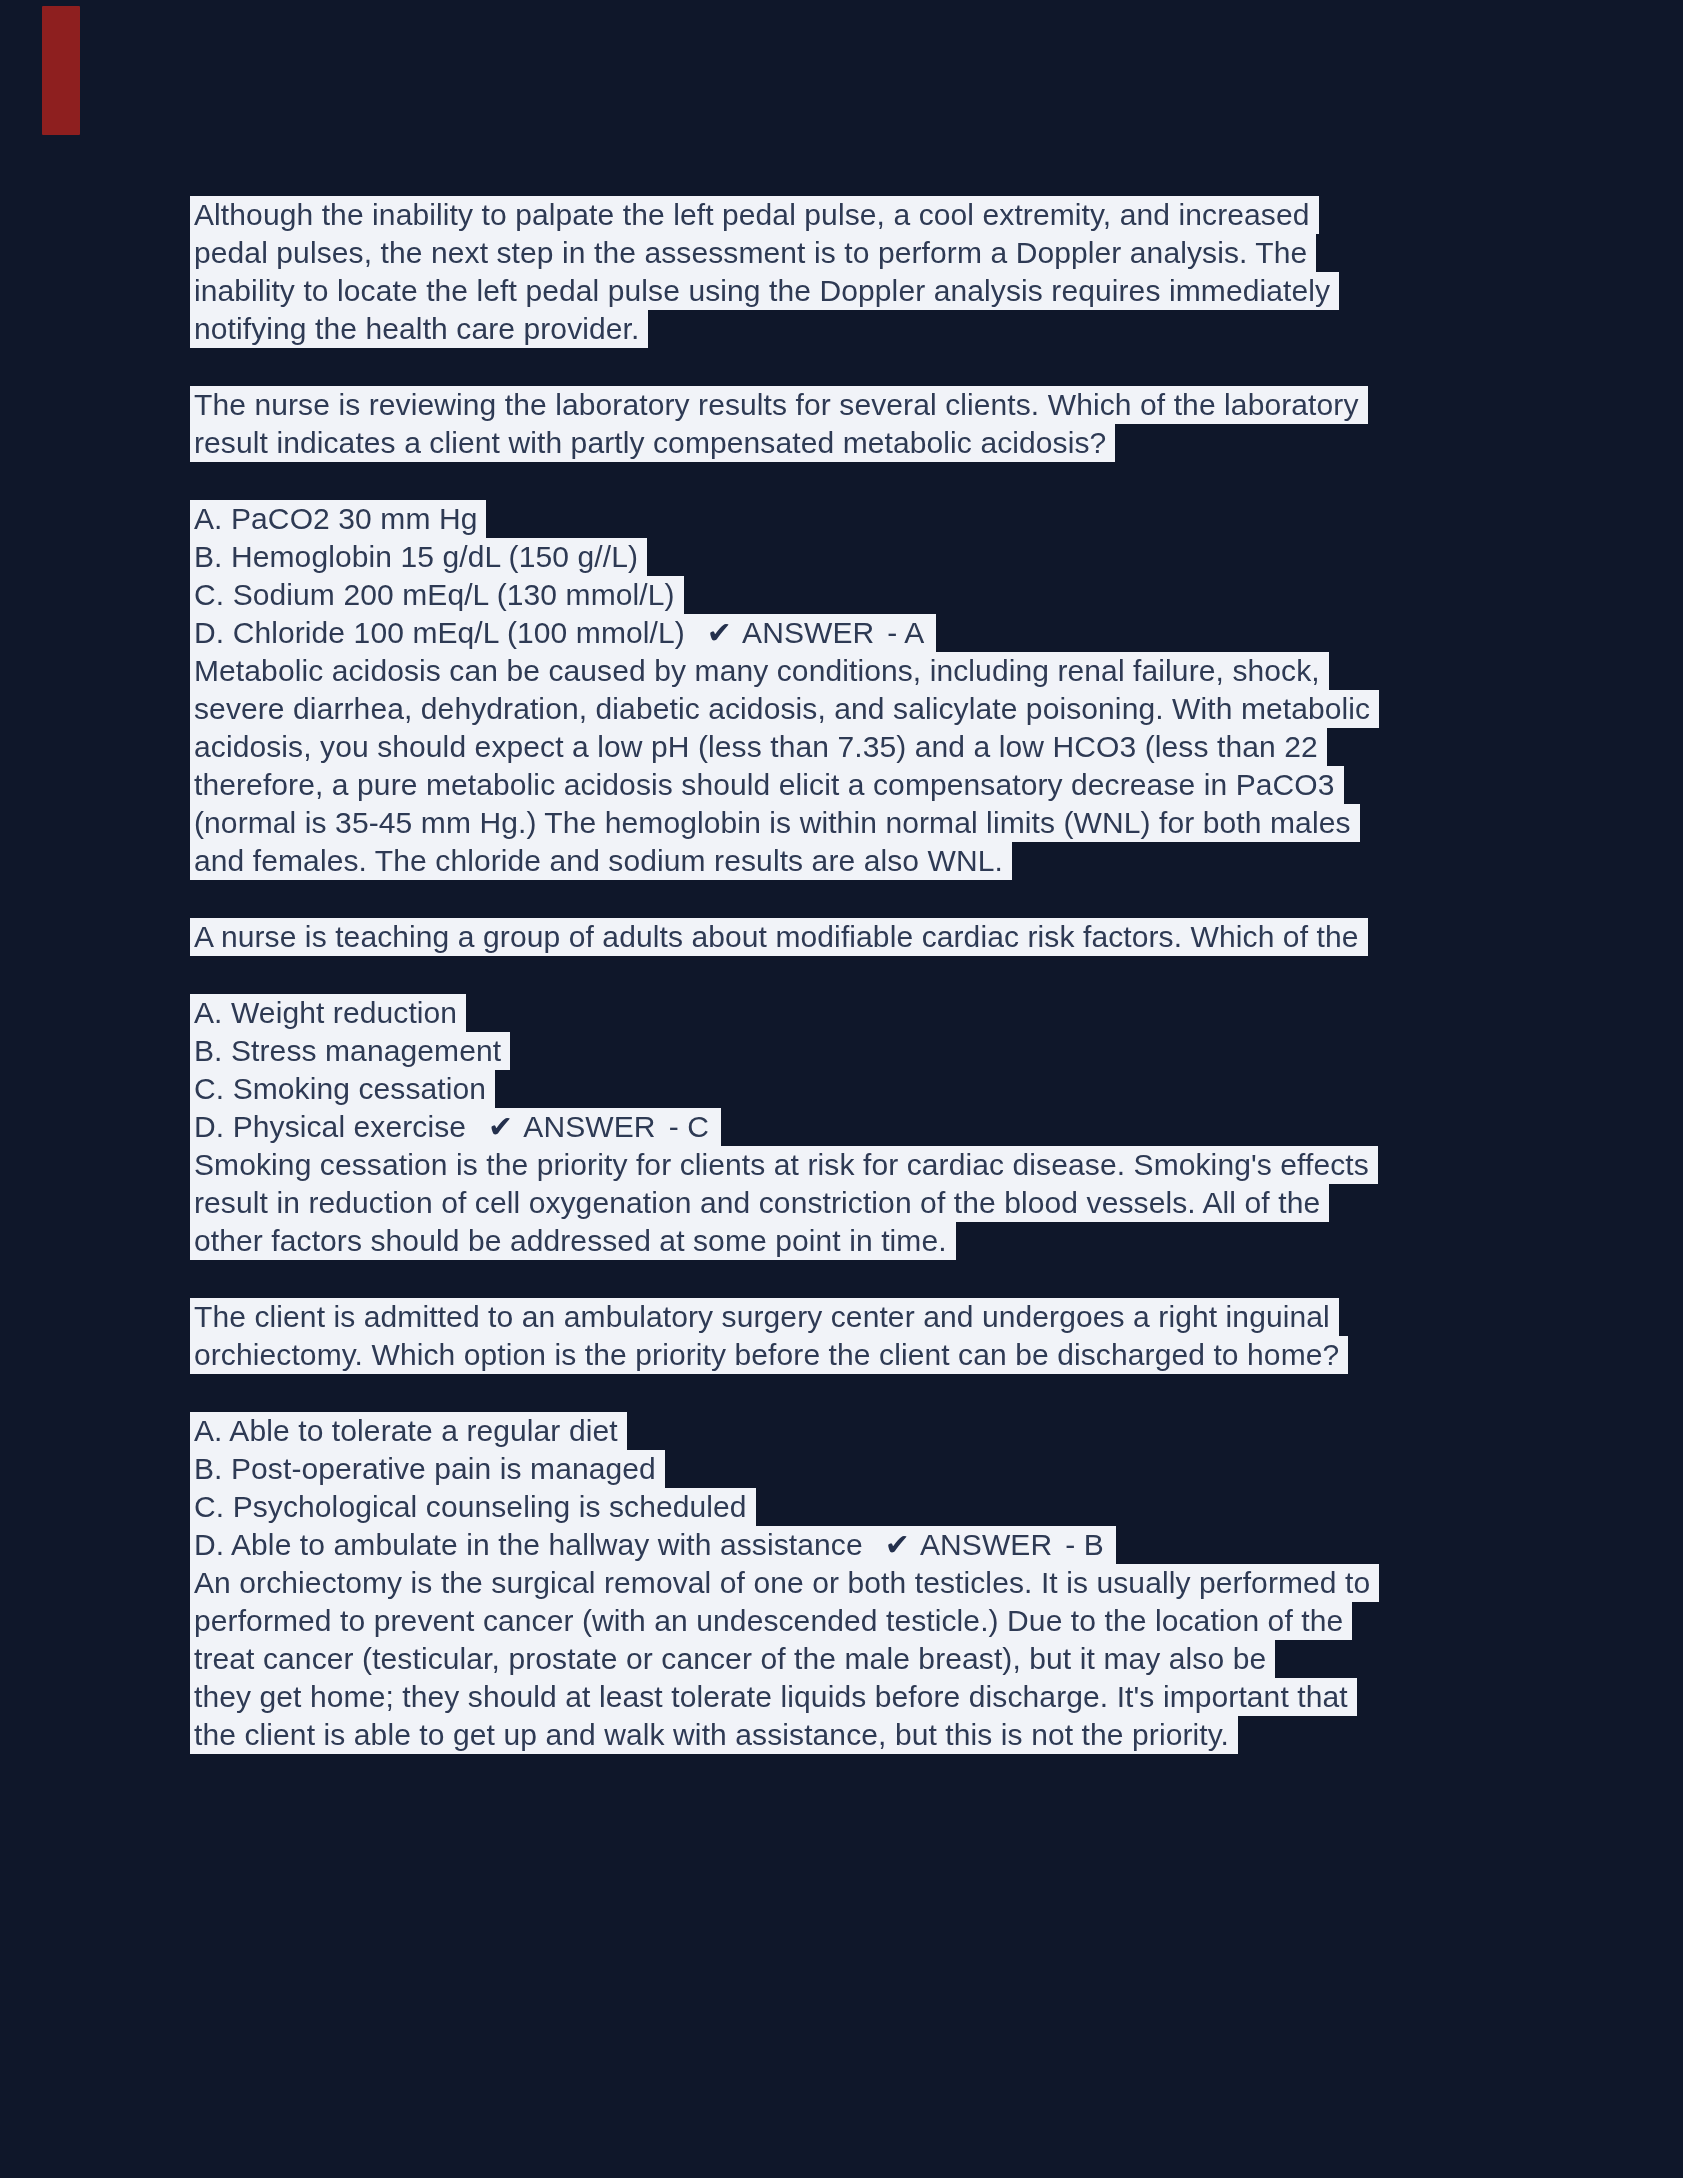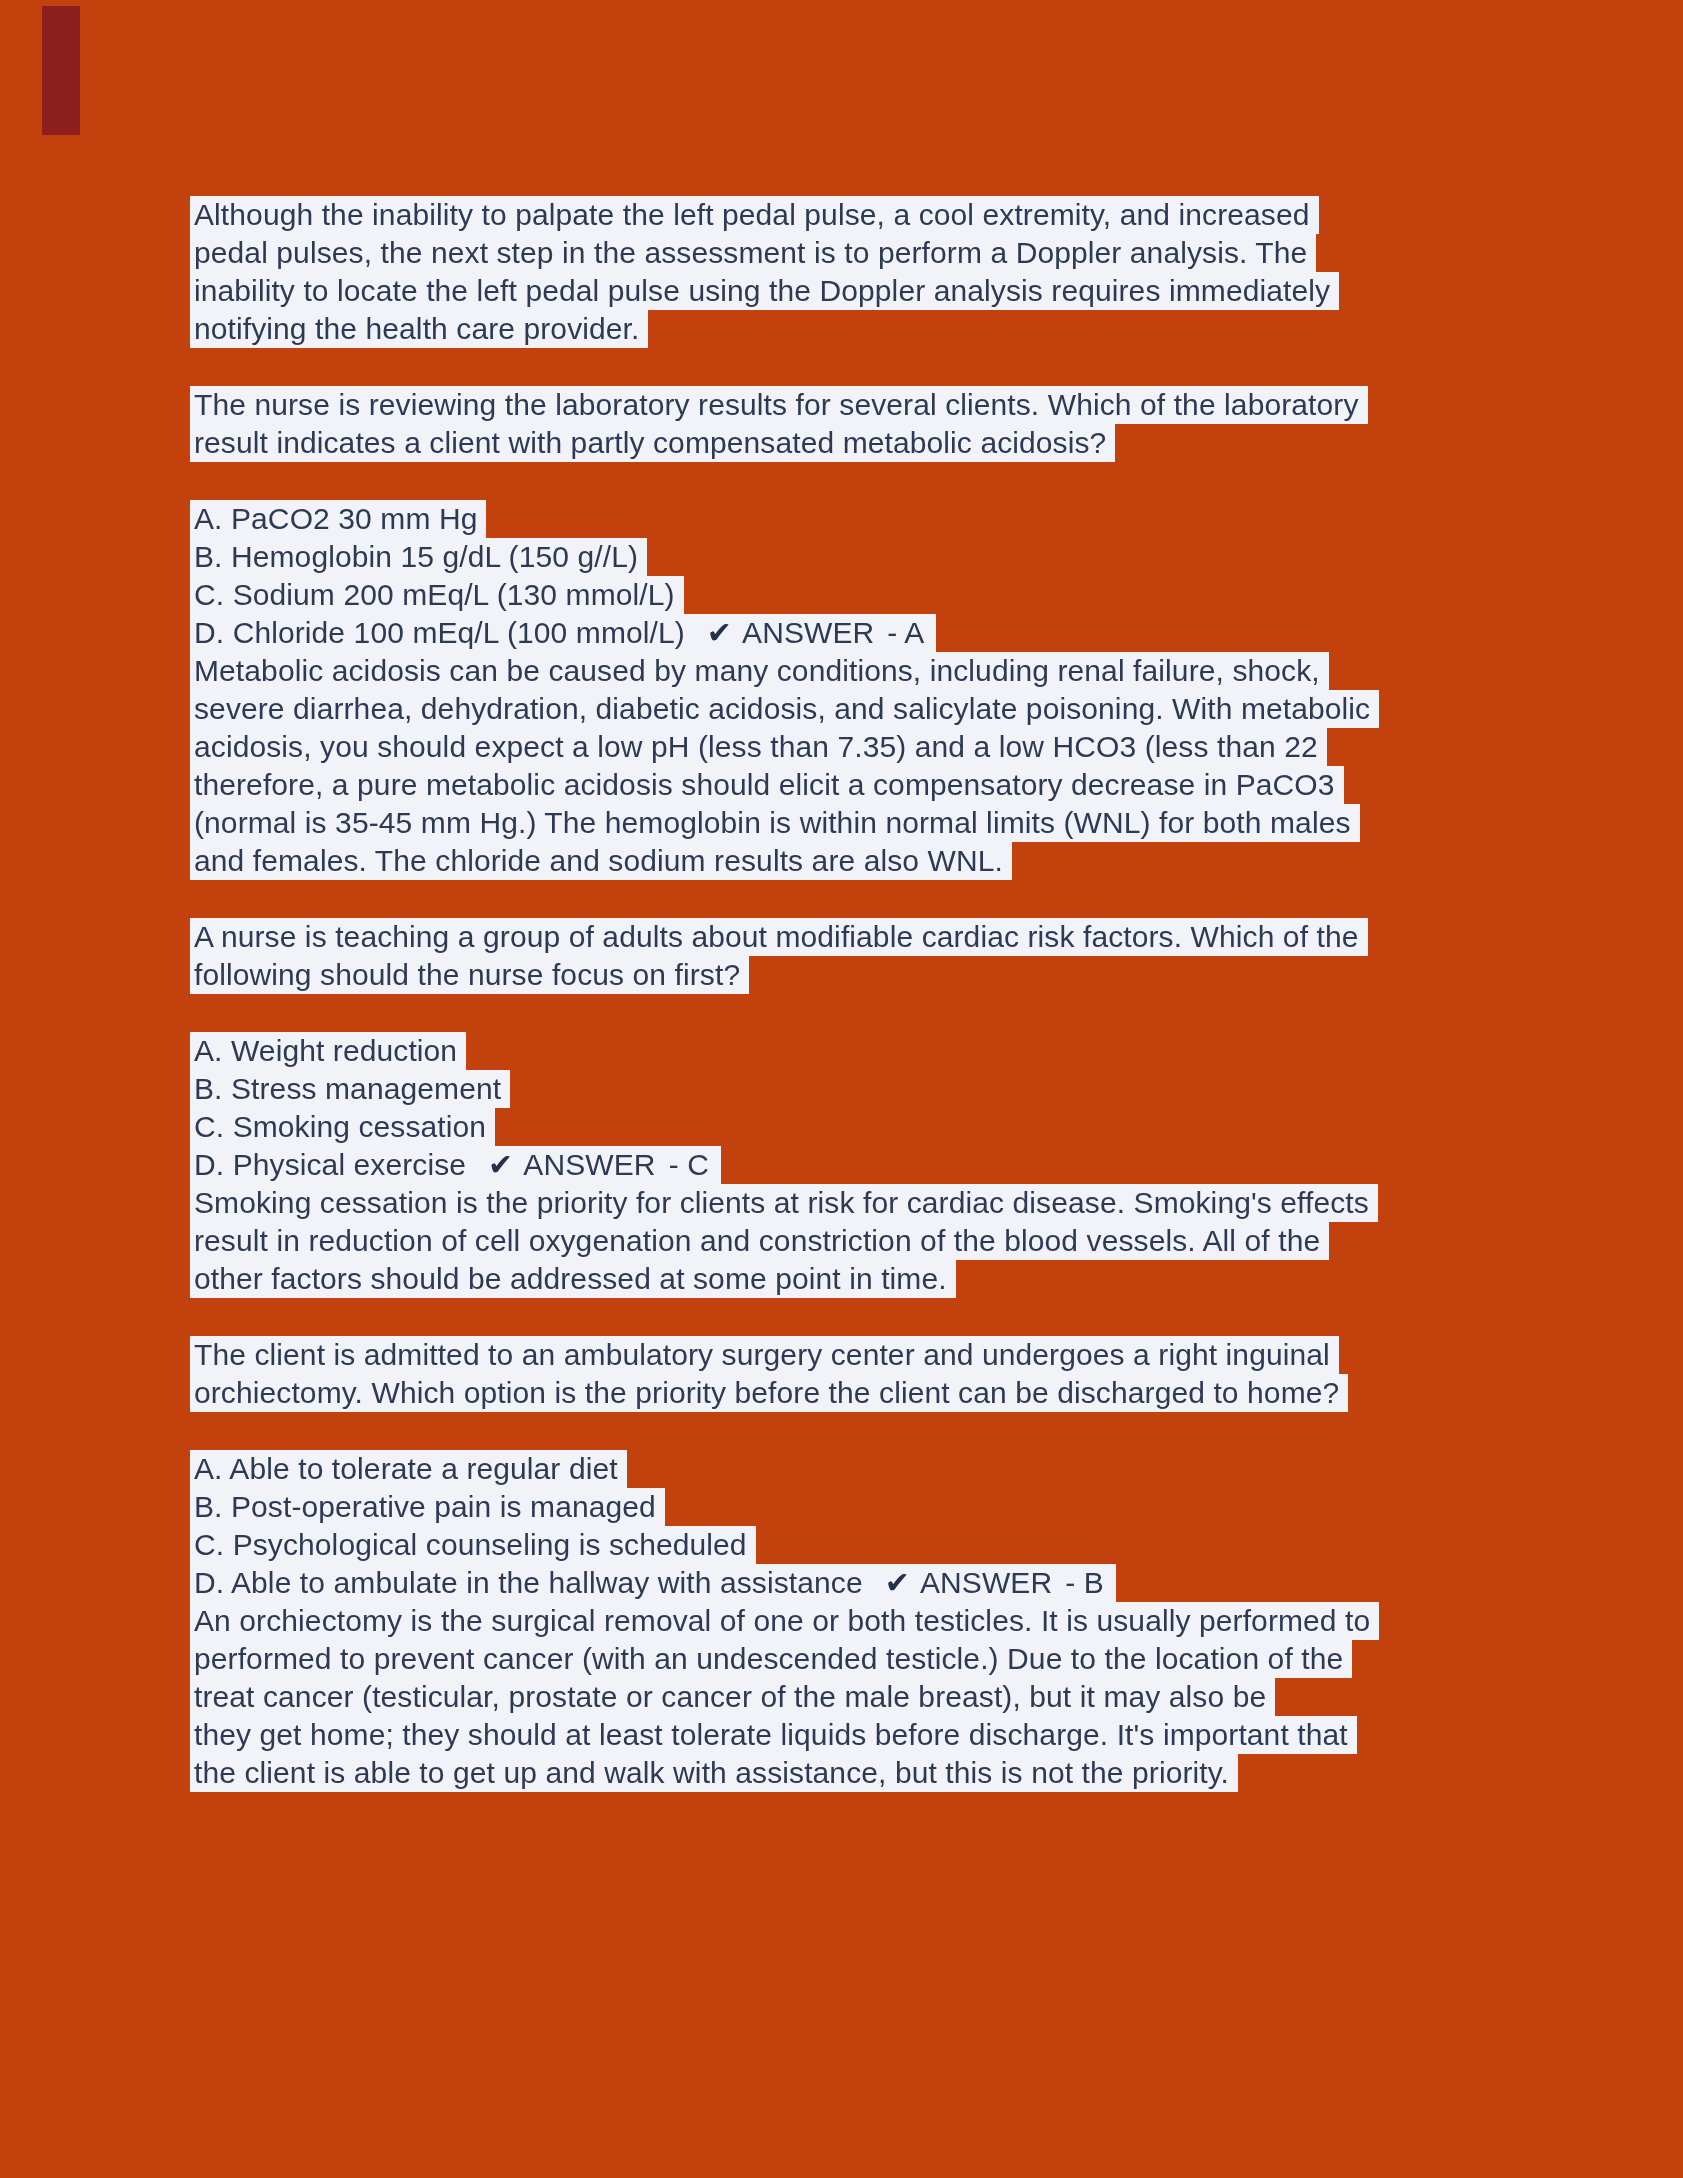--- a/index.html
+++ b/index.html
@@ -1,20 +1,20 @@
 <!DOCTYPE html>
 <html><head>
 <meta charset="utf-8">
 <style>
   html, body { margin: 0; padding: 0; background: #ffffff; }
   .page {
     position: relative;
     width: 1683px;
     height: 2178px;
-    background: #c2410c;
+    background: #0f172a;
     overflow: hidden;
     font-family: "Liberation Sans", "DejaVu Sans", sans-serif;
   }
   .bookmark {
     position: absolute;
     left: 42px;
     top: 6px;
     width: 38px;
     height: 129px;
     background: #8e1f1f;
@@ -70,21 +70,20 @@
       <div class="line"><span class="hl"><span>C. Sodium 200 mEq/L (130 mmol/L)</span></span></div>
       <div class="line"><span class="hl has-ans"><span>D. Chloride 100 mEq/L (100 mmol/L)</span><span class="ans-check">✔</span><span class="ans-label">ANSWER</span><span class="ans-letter">- A</span></span></div>
       <div class="line"><span class="hl"><span>Metabolic acidosis can be caused by many conditions, including renal failure, shock,</span></span></div>
       <div class="line"><span class="hl"><span>severe diarrhea, dehydration, diabetic acidosis, and salicylate poisoning. With metabolic</span></span></div>
       <div class="line"><span class="hl"><span>acidosis, you should expect a low pH (less than 7.35) and a low HCO3 (less than 22</span></span></div>
       <div class="line"><span class="hl"><span>therefore, a pure metabolic acidosis should elicit a compensatory decrease in PaCO3</span></span></div>
       <div class="line"><span class="hl"><span>(normal is 35-45 mm Hg.) The hemoglobin is within normal limits (WNL) for both males</span></span></div>
       <div class="line"><span class="hl"><span>and females. The chloride and sodium results are also WNL.</span></span></div>
       <div class="line blank"></div>
       <div class="line"><span class="hl"><span>A nurse is teaching a group of adults about modifiable cardiac risk factors. Which of the</span></span></div>
-      <div class="line"><span class="hl"><span>following should the nurse focus on first?</span></span></div>
       <div class="line blank"></div>
       <div class="line"><span class="hl"><span>A. Weight reduction</span></span></div>
       <div class="line"><span class="hl"><span>B. Stress management</span></span></div>
       <div class="line"><span class="hl"><span>C. Smoking cessation</span></span></div>
       <div class="line"><span class="hl has-ans"><span>D. Physical exercise</span><span class="ans-check">✔</span><span class="ans-label">ANSWER</span><span class="ans-letter">- C</span></span></div>
       <div class="line"><span class="hl"><span>Smoking cessation is the priority for clients at risk for cardiac disease. Smoking's effects</span></span></div>
       <div class="line"><span class="hl"><span>result in reduction of cell oxygenation and constriction of the blood vessels. All of the</span></span></div>
       <div class="line"><span class="hl"><span>other factors should be addressed at some point in time.</span></span></div>
       <div class="line blank"></div>
       <div class="line"><span class="hl"><span>The client is admitted to an ambulatory surgery center and undergoes a right inguinal</span></span></div>

